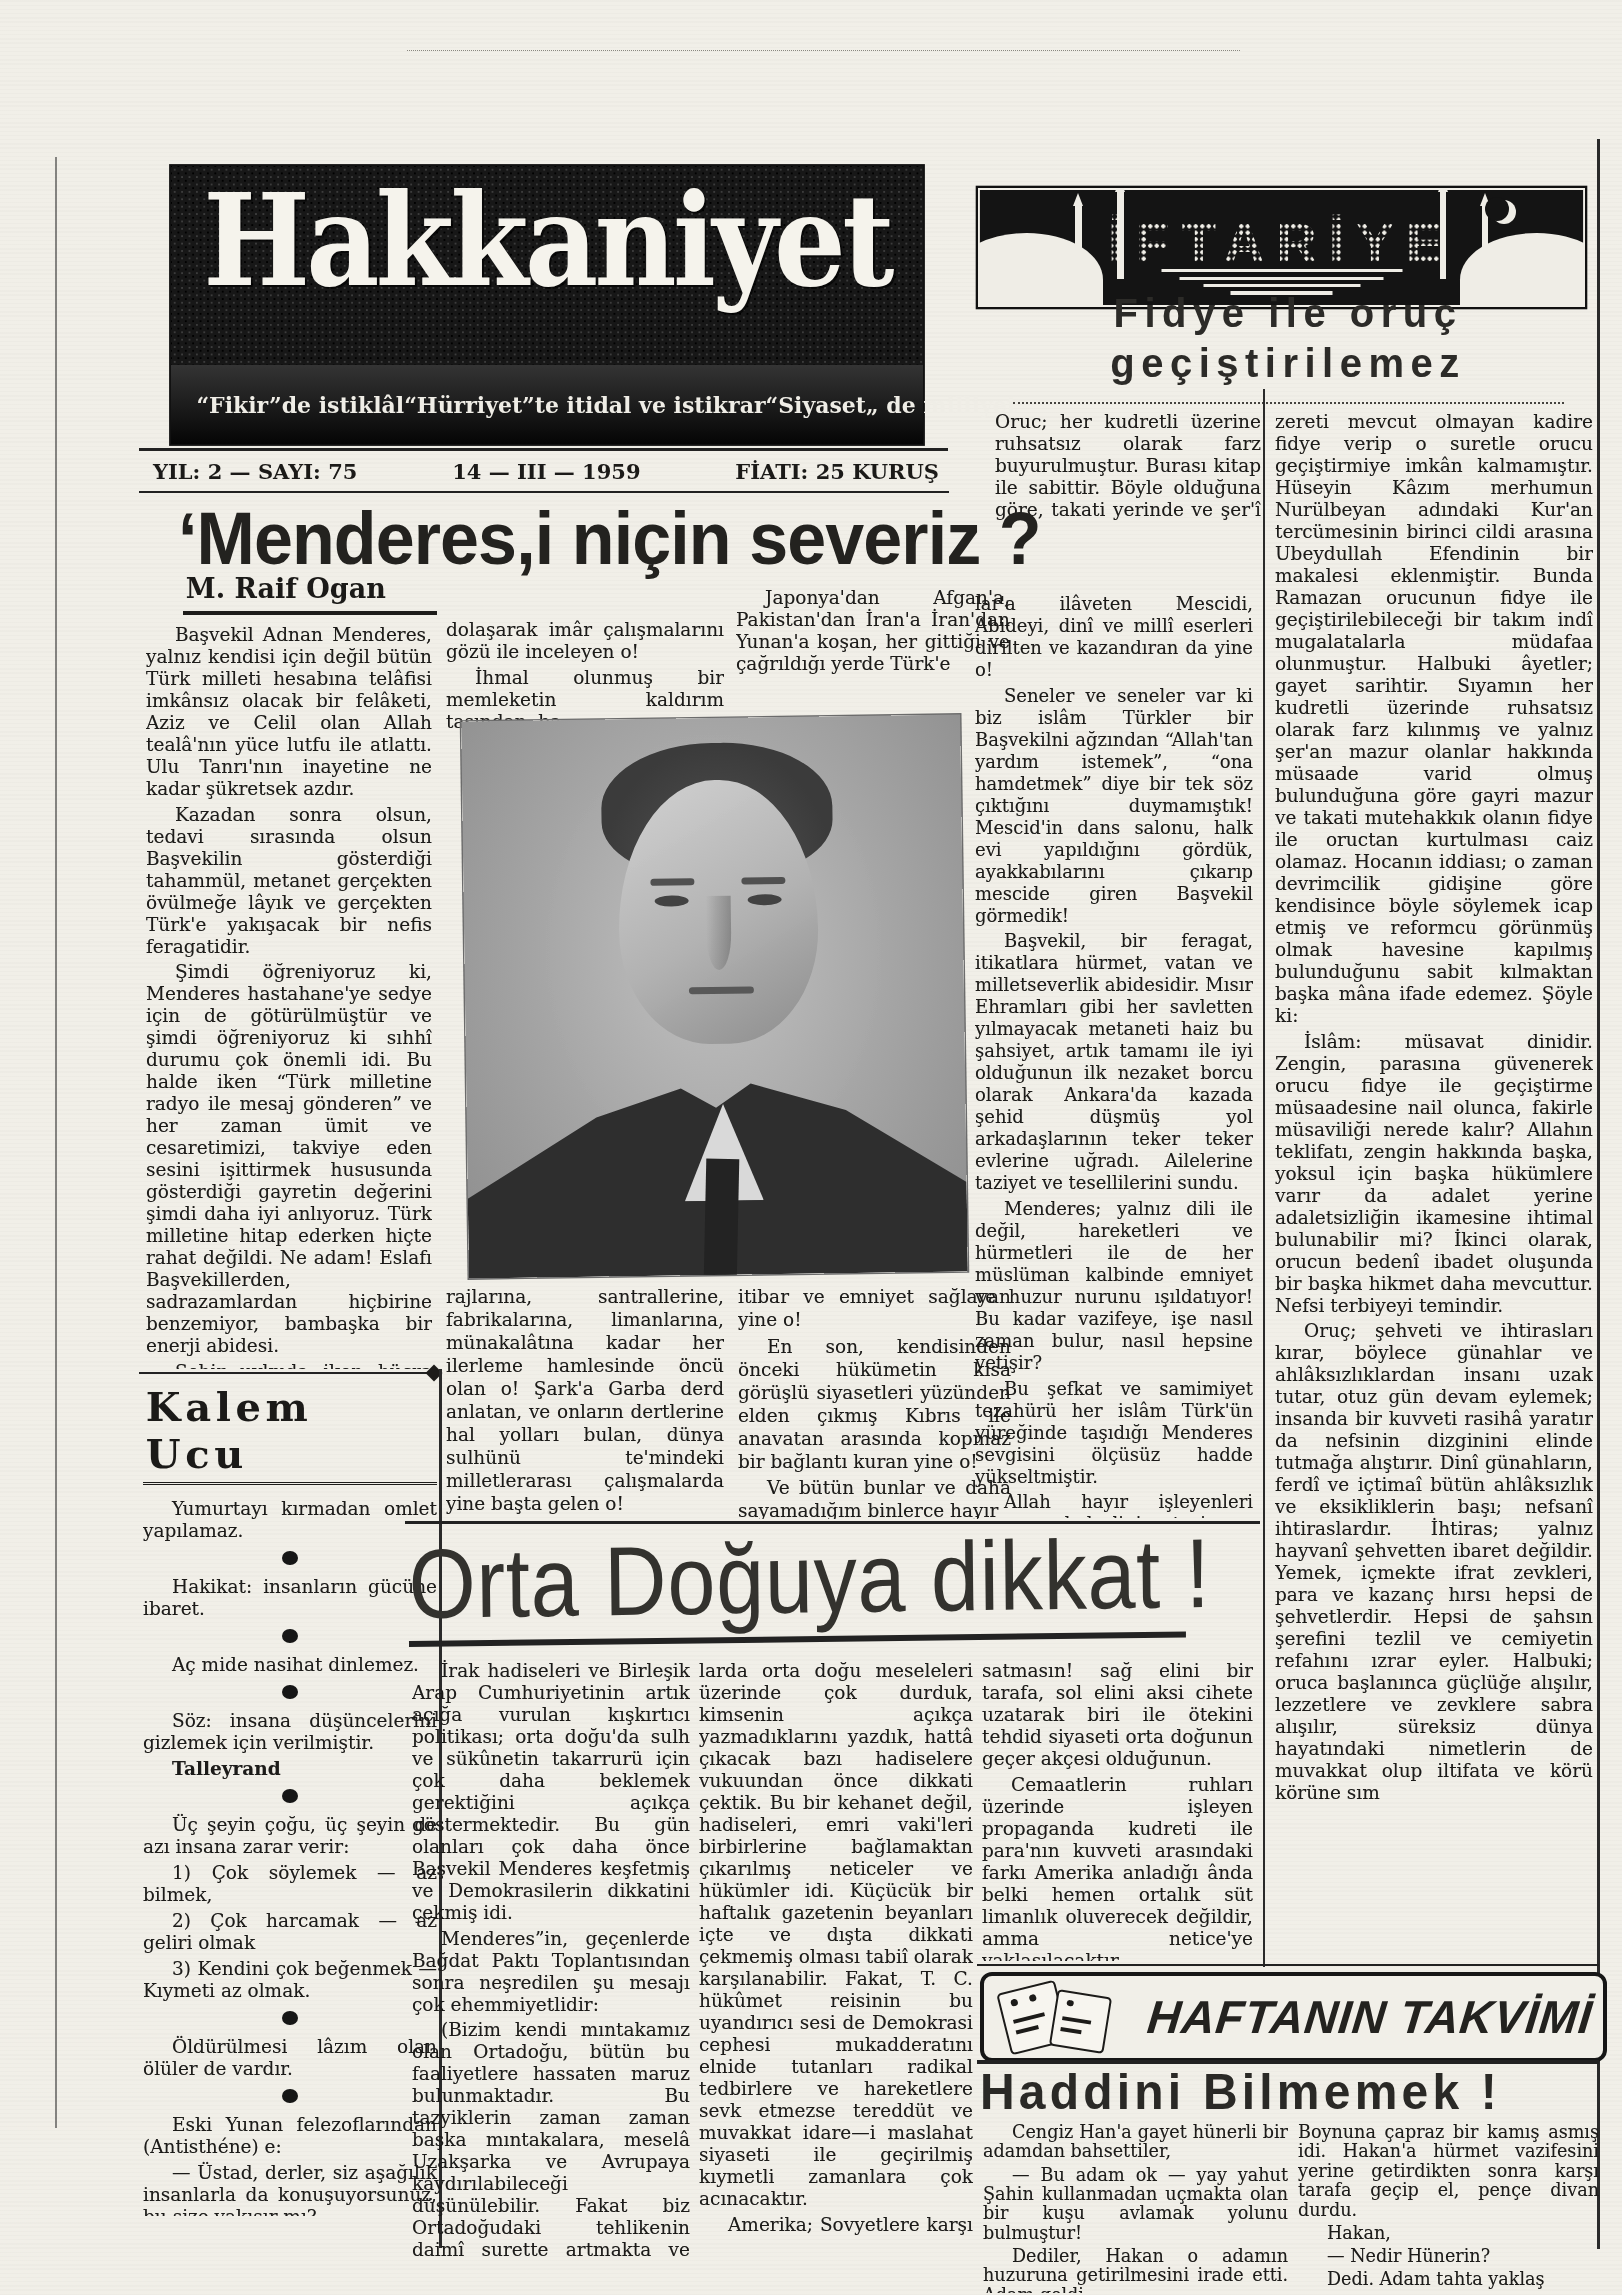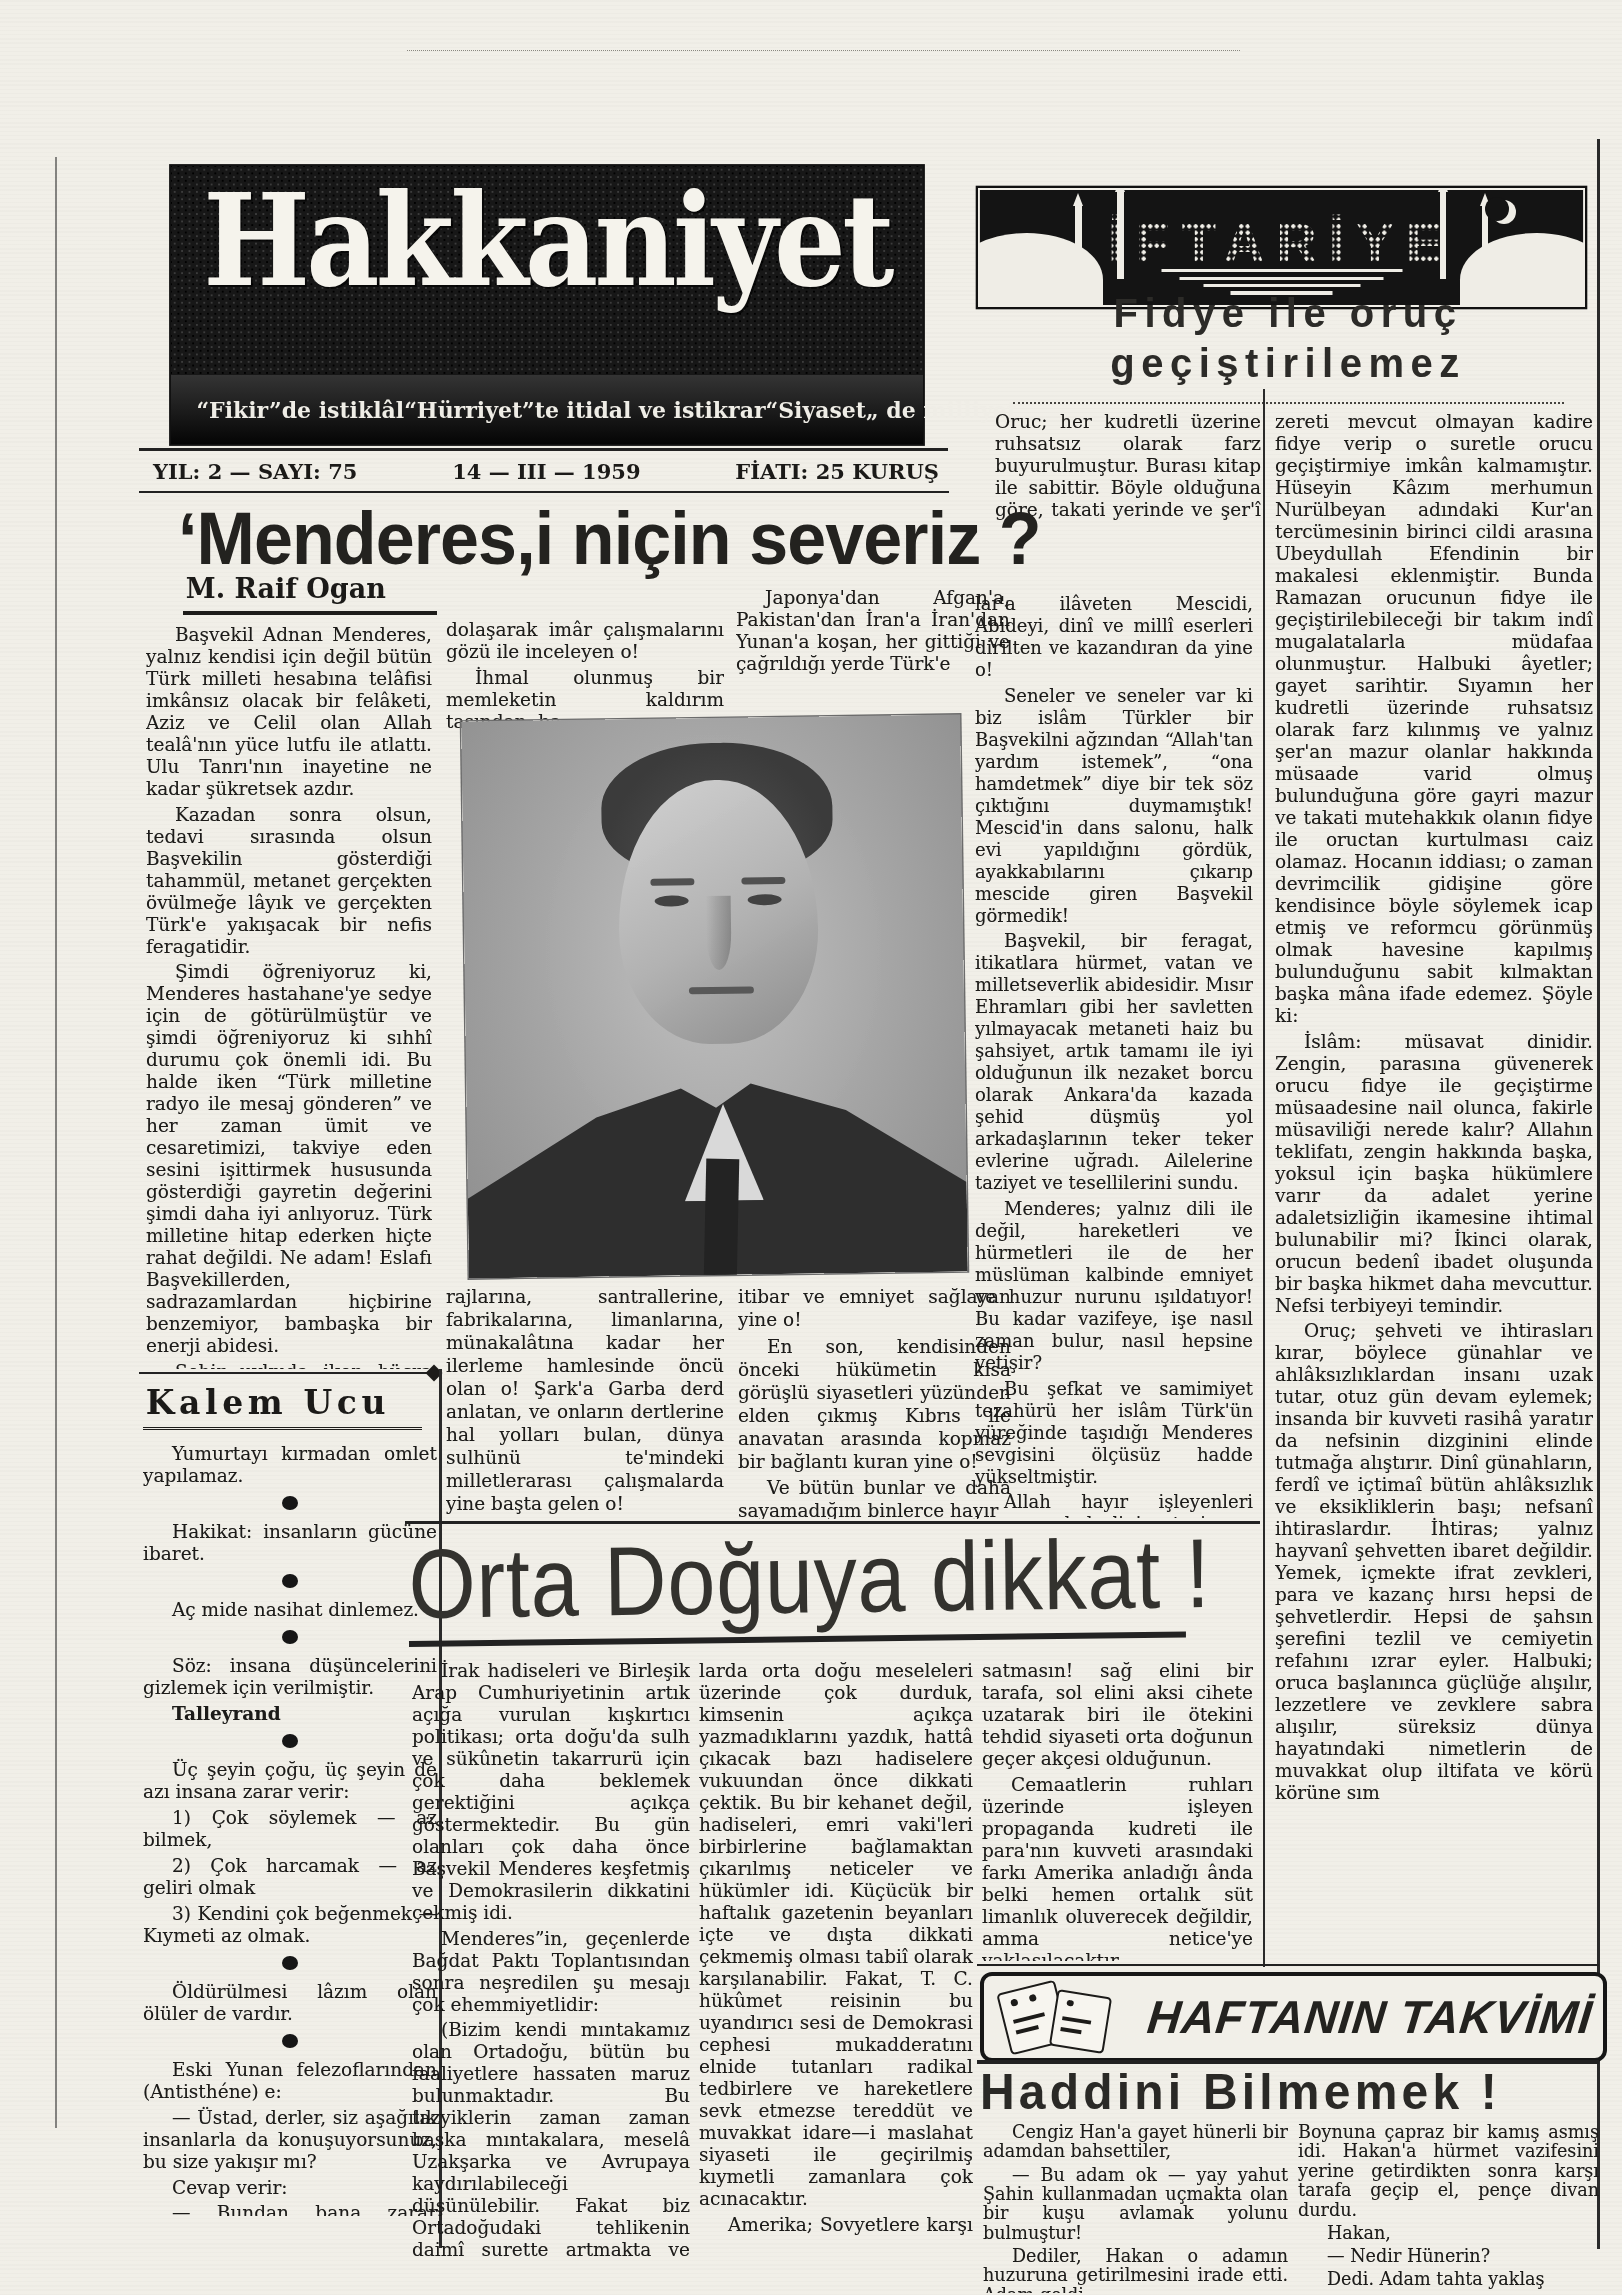--- a/index.html
+++ b/index.html
@@ -24,21 +24,21 @@
     box-shadow:0 0 0 1.9px #111;
   }
   .masthead h1{
     margin:8.3px 0 0 0;text-align:center;
     font-size:113px;font-weight:bold;color:#f5f3ec;
     letter-spacing:-3.7px;transform:scaleY(1.12);
     text-shadow:1.9px 1.9px 0 rgba(0,0,0,.65);
     font-family:"DejaVu Serif", serif;
   }
   .motto-band{
-    position:absolute;left:0;right:0;bottom:0;height:69px;
+    position:absolute;left:0;right:0;bottom:0;height:79px;
     background:linear-gradient(#343434,#050505);
     display:flex;justify-content:space-between;align-items:center;
     padding:0 25.4px;
   }
   .motto-band span{color:#efede6;font-size:22px;font-weight:bold;white-space:nowrap;}
   .info-row{
     position:absolute;left:153px;top:459px;width:786px;
     display:flex;justify-content:space-between;align-items:baseline;
     font-weight:bold;font-size:21px;
   }
@@ -76,21 +76,21 @@
   }
   .byline{position:absolute;left:183px;top:573px;font-size:27px;font-weight:bold;
     border-bottom:4.6px solid #1d1c1a;padding:0 51px 6.5px 2.8px;}
   .orta-head{
     position:absolute;left:408px;top:1528px;width:879px;
     font-family:"Liberation Sans", sans-serif;font-weight:400;
     font-size:98px;color:#33322e;white-space:nowrap;
     transform:scaleX(.88) rotate(-0.7deg);transform-origin:left top;letter-spacing:0.9px;
   }
   .kalem-title{
-    font-size:33px;font-weight:bold;letter-spacing:4.6px;
+    font-size:40px;font-weight:bold;letter-spacing:4.6px;
     border-bottom:3.7px double #1d1c1a;display:inline-block;padding:0 32px 4.6px 2.8px;
     font-family:"DejaVu Serif", serif;
   }
   .haftanin-box{
     position:absolute;left:980px;top:1972px;width:619px;height:82px;
     border:4.2px solid #161616;border-radius:12px;background:#f1efe8;
     display:flex;align-items:center;overflow:hidden;
   }
   .haftanin-title{
     flex:1;text-align:center;font-family:"Liberation Sans", sans-serif;

